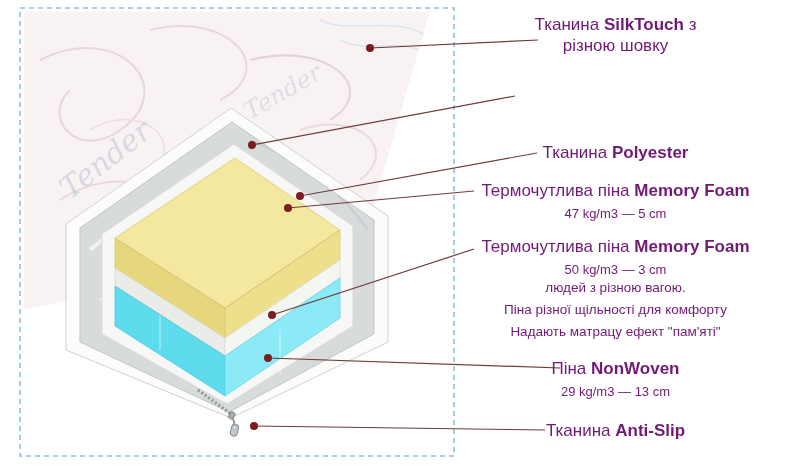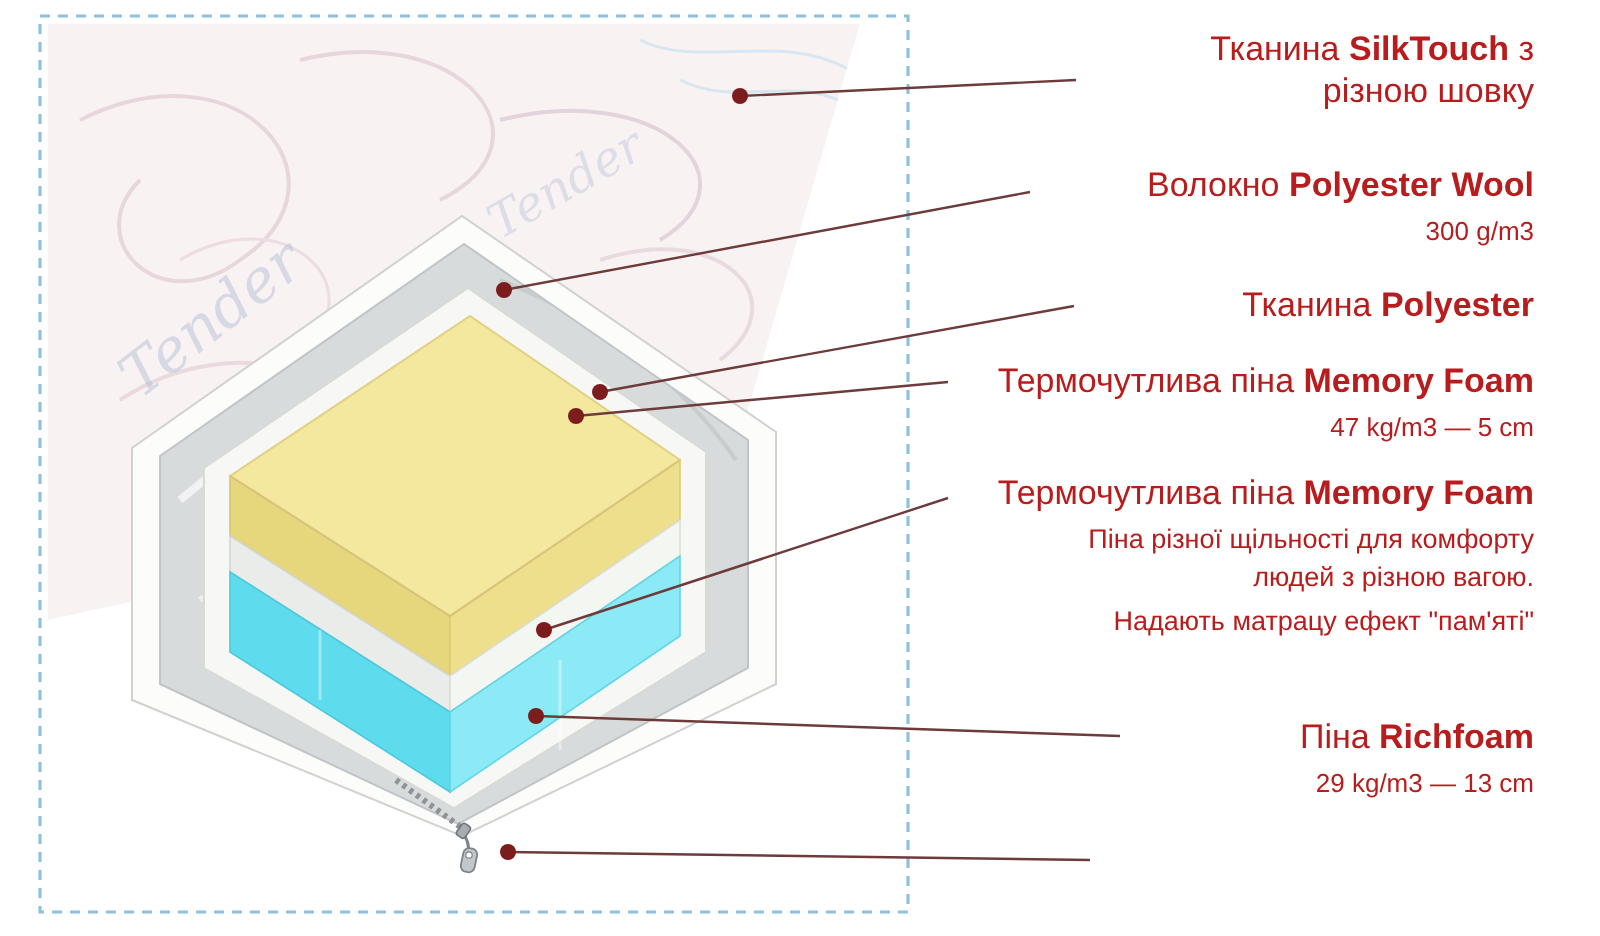--- a/index.html
+++ b/index.html
@@ -2,22 +2,22 @@
 <html><head>
 <meta charset="utf-8">
 <style>
   html,body{margin:0;padding:0;background:#ffffff;}
   #stage{
     position:relative;width:800px;height:468px;overflow:hidden;
     font-family:"Liberation Sans",sans-serif;background:#ffffff;
   }
   #art{position:absolute;left:0;top:0;pointer-events:none;}
   .label-block{
-    position:absolute;left:432px;width:335px;text-align:right;
-    color:#b91c1c;
+    position:absolute;left:448px;width:335px;text-align:center;
+    color:#701a75;
   }
   .heading{font-size:17px;line-height:21px;white-space:nowrap;}
   .heading .lname{font-weight:700;}
   .spec{font-size:13px;line-height:16px;margin-top:5px;}
   .desc{font-size:13.5px;line-height:19px;}
   .desc-gap{margin-top:3px;}
 </style>
 </head>
 <body>
 
@@ -101,42 +101,40 @@
       <circle cx="268" cy="358" r="4"></circle>
       <circle cx="254" cy="426" r="4"></circle>
     </g>
   </svg>
 
   <div class="label-block" style="top:14px">
     <div class="heading"><span>Тканина </span><span class="lname">SilkTouch</span><span> з</span></div>
     <div class="heading">різною шовку</div>
   </div>
 
-  <div class="label-block" style="top:82px">
-    <div class="heading"><span>Волокно </span><span class="lname">Polyester Wool</span></div>
-    <div class="spec">300 g/m3</div>
-  </div>
 
   <div class="label-block" style="top:142px">
     <div class="heading"><span>Тканина </span><span class="lname">Polyester</span></div>
   </div>
 
   <div class="label-block" style="top:180px">
     <div class="heading"><span>Термочутлива піна </span><span class="lname">Memory Foam</span></div>
     <div class="spec">47 kg/m3 — 5 cm</div>
   </div>
 
   <div class="label-block" style="top:236px">
     <div class="heading"><span>Термочутлива піна </span><span class="lname">Memory Foam</span></div>
+    <div class="spec">50 kg/m3 — 3 cm</div>
+    <div class="desc">людей з різною вагою.</div>
     <div class="desc desc-gap">Піна різної щільності для комфорту</div>
-    <div class="desc">людей з різною вагою.</div>
     <div class="desc desc-gap">Надають матрацу ефект "пам'яті"</div>
   </div>
 
   <div class="label-block" style="top:358px">
-    <div class="heading"><span>Піна </span><span class="lname">Richfoam</span></div>
+    <div class="heading"><span>Піна </span><span class="lname">NonWoven</span></div>
     <div class="spec">29 kg/m3 — 13 cm</div>
   </div>
 
   <div class="label-block" style="top:420px">
+    <div class="heading"><span>Тканина </span><span class="lname">Anti-Slip</span></div>
   </div>
 
 </div>
 
 </body></html>

